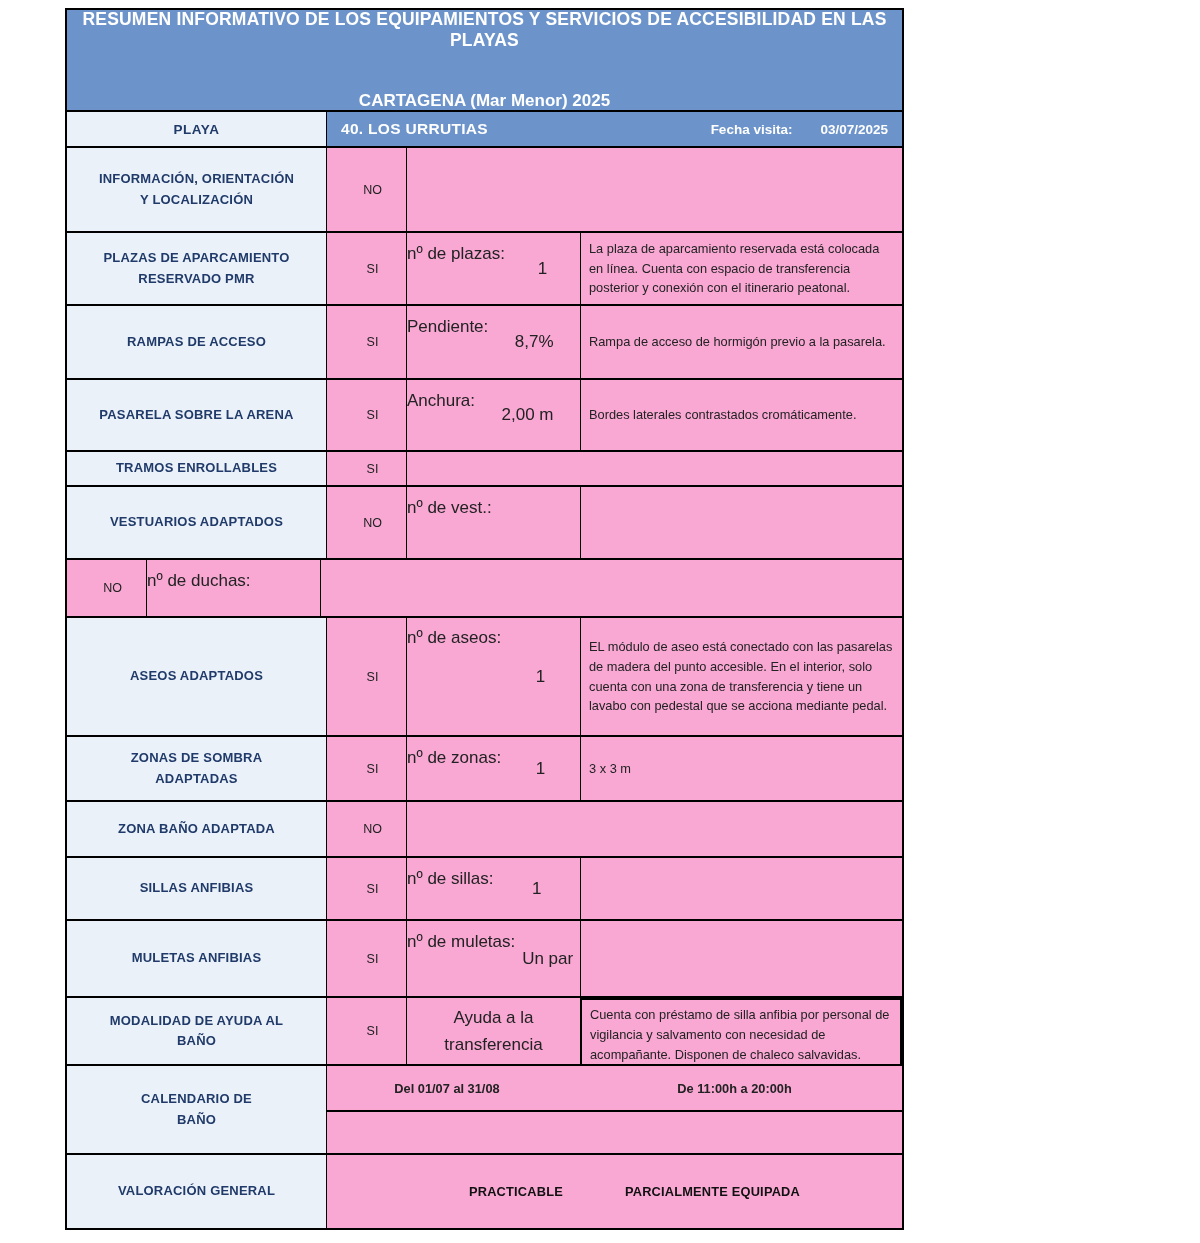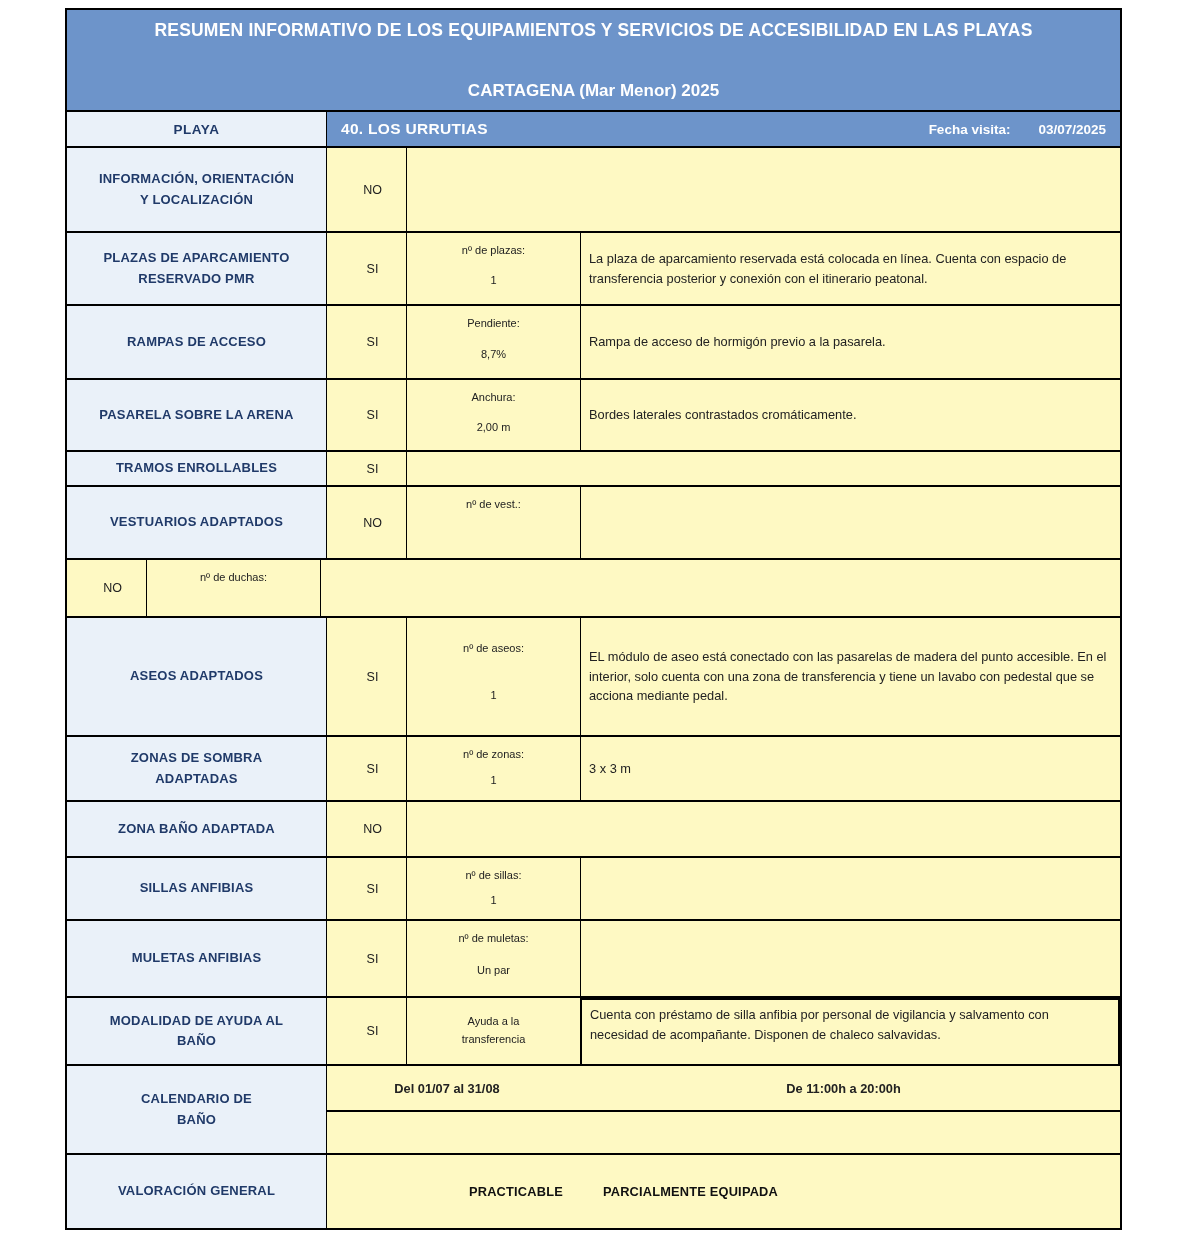--- a/index.html
+++ b/index.html
@@ -10,23 +10,23 @@
   }
   *{box-sizing:border-box;margin:0;padding:0;}
   html,body{background:#ffffff;}
   body{
     width:1200px;height:1243px;
     font-family:"Liberation Sans", sans-serif;
     color:var(--ink);
     position:relative;
   }
   .sheet{
-    position:absolute;left:65px;top:8px;width:1057px;
+    position:absolute;left:65px;top:8px;width:839px;
     border:2.5px solid #000;
-    background:#fef9c3;
+    background:#f9a8d4;
   }
   
   .banner{
     background:var(--blue);
     color:#fff;
     text-align:center;
     height:102px;
     border-bottom:2px solid #000;
     display:flex;flex-direction:column;justify-content:center;
   }
@@ -61,22 +61,22 @@
   }
   .cell-status{
     width:68px;
     display:flex;align-items:center;justify-content:center;
     font-size:12.5px;color:#222;
     border-right:1.5px solid #000;
     margin-left:12px;
   }
   .cell-detail{
     width:174px;
-    display:flex;flex-direction:column;
-    font-size:11px;color:#222;text-align:center;
+    display:flex;
+    font-size:17px;color:#222;text-align:center;
     border-right:1.5px solid #000;
   }
   .cell-detail .detail-label{padding-top:11px;}
   .cell-detail .detail-value{flex:1;display:flex;align-items:center;justify-content:center;white-space:pre-line;}
   .cell-detail.center-detail{justify-content:center;align-items:center;}
   .cell-detail.center-detail .detail-label{padding:0 10px;line-height:1.6;}
   .cell-obs{
     flex:1;
     display:flex;align-items:center;
     font-size:12.8px;line-height:1.55;color:#222;
@@ -90,21 +90,21 @@
   }
   .cell-merged{flex:1;}
   
   .cal-content{flex:1;display:flex;flex-direction:column;}
   .cal-top{height:46px;border-bottom:2px solid #000;display:flex;align-items:center;font-size:12.8px;color:#222;font-weight:bold;}
   .cal-dates{width:240px;text-align:center;}
   .cal-hours{flex:1;text-align:center;}
   .cal-bottom{flex:1;}
   
   .val-content{
-    flex:1;display:flex;align-items:center;gap:40px;
+    flex:1;display:flex;align-items:center;gap:62px;
     padding-left:142px;
     font-size:12.8px;font-weight:bold;color:#111;letter-spacing:.2px;
   }
   .detail-value:empty,.detail-label:empty,.cell-obs:empty{color:transparent;}
 </style>
 </head>
 <body>
 
 <div class="sheet">
 
@@ -184,21 +184,21 @@
       <span class="detail-label">nº de duchas:</span>
       <span class="detail-value"></span>
     </div>
     <div class="cell-obs"></div>
   </div>
 
   <div class="row" style="height:119px">
     <div class="cell-label">ASEOS ADAPTADOS</div>
     <div class="cell-status">SI</div>
     <div class="cell-detail">
-      <span class="detail-label" style="padding-top:24px">nº de aseos:</span>
+      <span class="detail-label" style="padding-top:10px">nº de aseos:</span>
       <span class="detail-value">1</span>
     </div>
     <div class="cell-obs">EL módulo de aseo está conectado con las pasarelas de madera del punto accesible. En el interior, solo cuenta con una zona de transferencia y tiene un lavabo con pedestal que se acciona mediante pedal.</div>
   </div>
 
   <div class="row" style="height:65px">
     <div class="cell-label">ZONAS DE SOMBRA
 ADAPTADAS</div>
     <div class="cell-status">SI</div>
     <div class="cell-detail">

